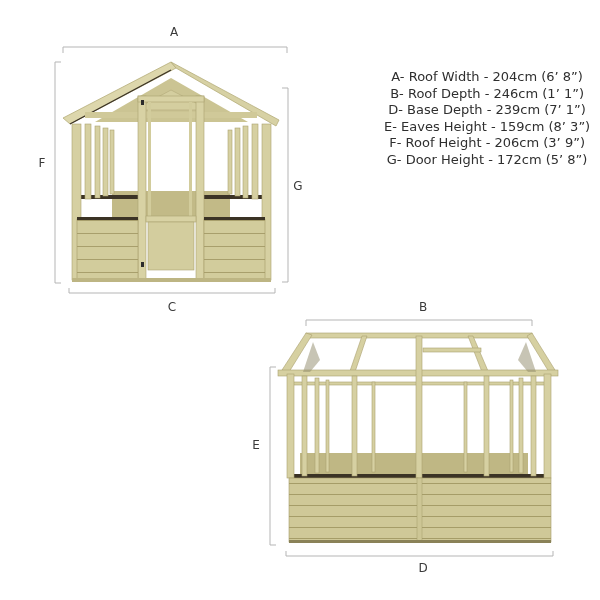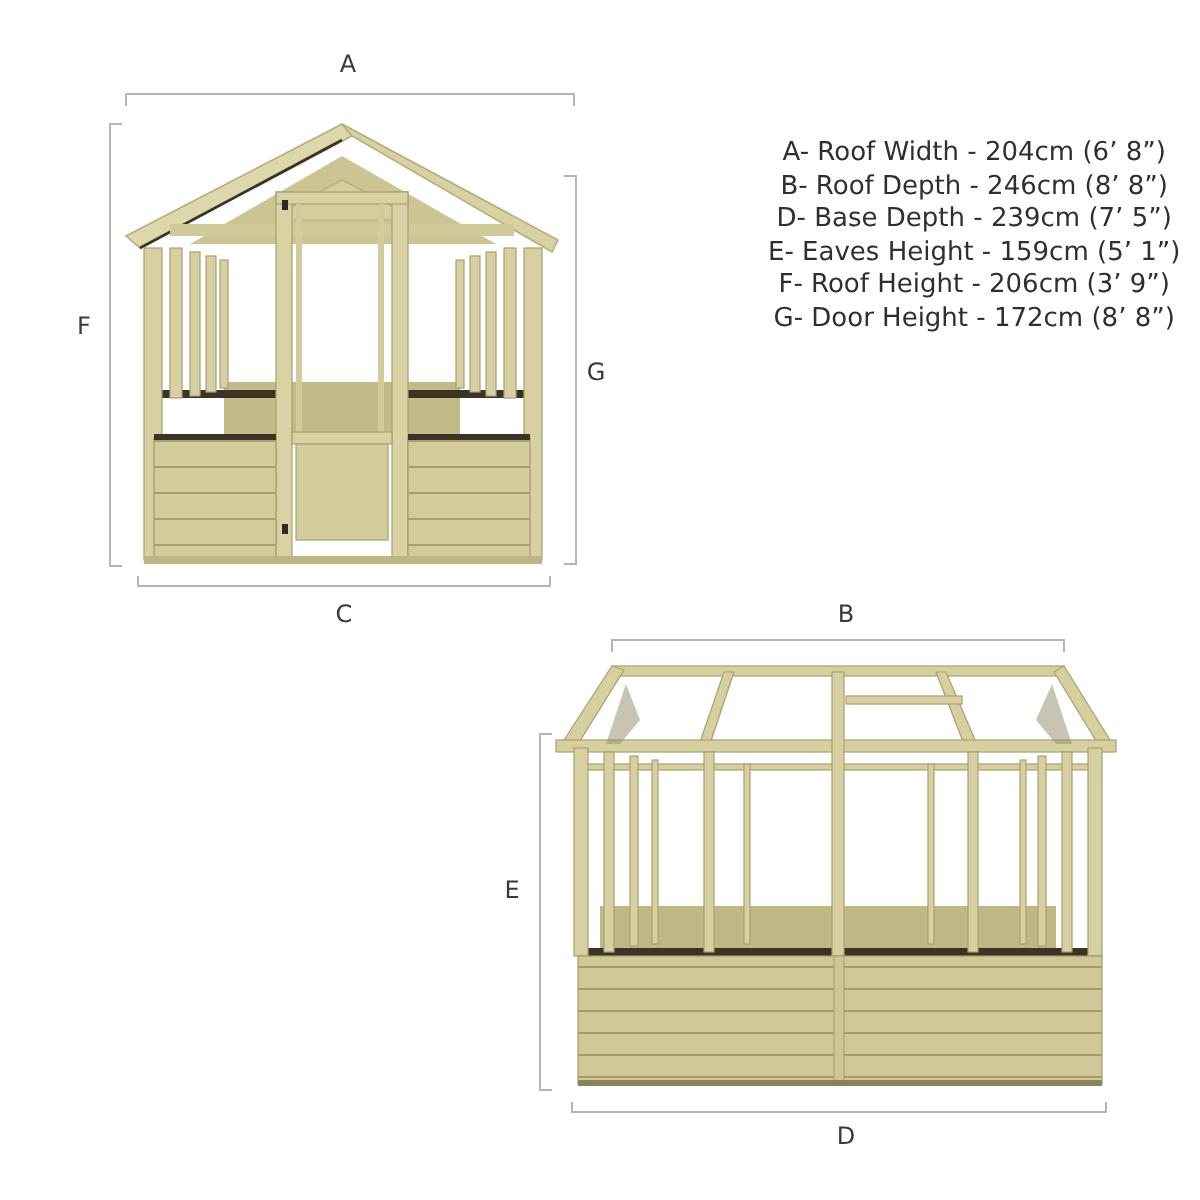--- a/index.html
+++ b/index.html
@@ -155,18 +155,18 @@
 <div class="dim-label" style="left:174px; top:32px;">A</div>
 <div class="dim-label" style="left:42px; top:163px;">F</div>
 <div class="dim-label" style="left:298px; top:186px;">G</div>
 <div class="dim-label" style="left:172px; top:307px;">C</div>
 <div class="dim-label" style="left:423px; top:307px;">B</div>
 <div class="dim-label" style="left:256px; top:445px;">E</div>
 <div class="dim-label" style="left:423px; top:568px;">D</div>
 
 <div class="legend">
   <div>A- Roof Width - 204cm (6’ 8”)</div>
-  <div>B- Roof Depth - 246cm (8’ 8”)</div>
-  <div>D- Base Depth - 239cm (7’ 5”)</div>
-  <div>E- Eaves Height - 159cm (5’ 1”)</div>
+  <div>B- Roof Depth - 246cm (1’ 1”)</div>
+  <div>D- Base Depth - 239cm (7’ 1”)</div>
+  <div>E- Eaves Height - 159cm (8’ 3”)</div>
   <div>F- Roof Height - 206cm (3’ 9”)</div>
-  <div>G- Door Height - 172cm (8’ 8”)</div>
+  <div>G- Door Height - 172cm (5’ 8”)</div>
 </div>
 
 </body></html>

